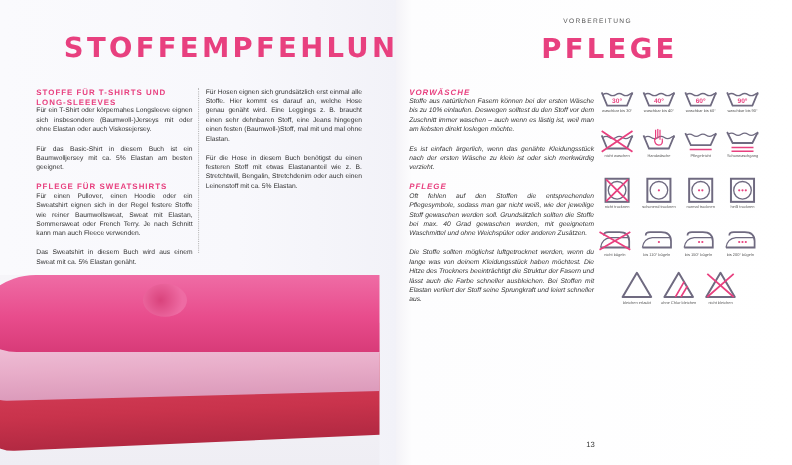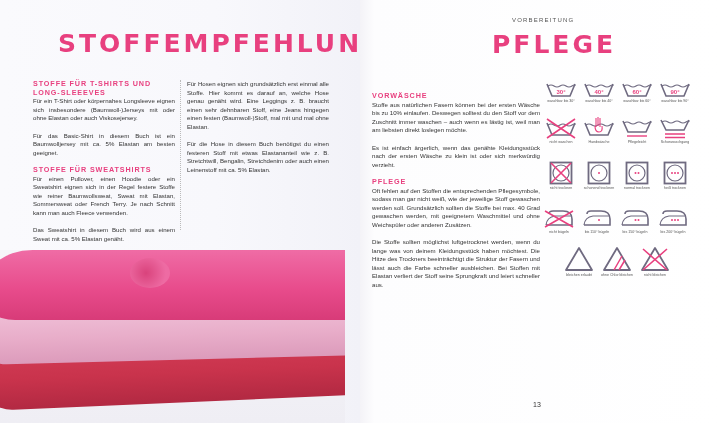--- a/index.html
+++ b/index.html
@@ -51,21 +51,21 @@
 
 <div class="spread">
 
   <div class="page page-left">
     <h1 class="big-title" style="left:58px; top:30px;">STOFFEMPFEHLUNG</h1>
 
     <div class="col" style="left:33px; top:80px; width:142px;">
       <h3>STOFFE FÜR T-SHIRTS UND LONG-SLEEEVES</h3>
       <p>Für ein T-Shirt oder körpernahes Longsleeve eignen sich insbesondere (Baumwoll-)Jerseys mit oder ohne Elastan oder auch Viskosejersey.</p>
       <p>Für das Basic-Shirt in diesem Buch ist ein Baumwolljersey mit ca. 5% Elastan am besten geeignet.</p>
-      <h3>STOFFE FÜR SWEATSHIRTS</h3>
+      <h3>PFLEGE FÜR SWEATSHIRTS</h3>
       <p>Für einen Pullover, einen Hoodie oder ein Sweatshirt eignen sich in der Regel festere Stoffe wie reiner Baumwollsweat, Sweat mit Elastan, Sommersweat oder French Terry. Je nach Schnitt kann man auch Fleece verwenden.</p>
       <p>Das Sweatshirt in diesem Buch wird aus einem Sweat mit ca. 5% Elastan genäht.</p>
     </div>
 
     <div class="col-divider" style="left:180px; top:80px; height:150px;"></div>
 
     <div class="col" style="left:187px; top:80px; width:142px;">
       <p>Für Hosen eignen sich grundsätzlich erst einmal alle Stoffe. Hier kommt es darauf an, welche Hose genau genäht wird. Eine Leggings z. B. braucht einen sehr dehnbaren Stoff, eine Jeans hingegen einen festen (Baumwoll-)Stoff, mal mit und mal ohne Elastan.</p>
       <p>Für die Hose in diesem Buch benötigst du einen festeren Stoff mit etwas Elastananteil wie z. B. Stretchtwill, Bengalin, Stretchdenim oder auch einen Leinenstoff mit ca. 5% Elastan.</p>
     </div>
@@ -76,21 +76,21 @@
       <div class="fabric fab2"></div>
       <div class="fabric fab1"></div>
       <div class="fabric fab1b"></div>
     </div>
   </div>
 
   <div class="page page-right">
     <div class="kicker" style="left:152px; top:17px;">VORBEREITUNG</div>
     <h1 class="big-title" style="left:132px; top:31px;">PFLEGE</h1>
 
-    <div class="col" style="left:12px; top:92px; width:168px;">
+    <div class="col" style="left:12px; top:80px; width:168px;font-style:italic;">
       <h3>VORWÄSCHE</h3>
       <p>Stoffe aus natürlichen Fasern können bei der ersten Wäsche bis zu 10% einlaufen. Deswegen solltest du den Stoff vor dem Zuschnitt immer waschen – auch wenn es lästig ist, weil man am liebsten direkt loslegen möchte.</p>
       <p>Es ist einfach ärgerlich, wenn das genähte Kleidungsstück nach der ersten Wäsche zu klein ist oder sich merkwürdig verzieht.</p>
       <h3>PFLEGE</h3>
       <p>Oft fehlen auf den Stoffen die entsprechenden Pflegesymbole, sodass man gar nicht weiß, wie der jeweilige Stoff gewaschen werden soll. Grundsätzlich sollten die Stoffe bei max. 40 Grad gewaschen werden, mit geeignetem Waschmittel und ohne Weichspüler oder anderen Zusätzen.</p>
       <p>Die Stoffe sollten möglichst luftgetrocknet werden, wenn du lange was von deinem Kleidungsstück haben möchtest. Die Hitze des Trockners beeinträchtigt die Struktur der Fasern und lässt auch die Farbe schneller ausbleichen. Bei Stoffen mit Elastan verliert der Stoff seine Sprungkraft und leiert schneller aus.</p>
     </div>
 
     <div class="page-number" style="left:173px; top:401px;">13</div>
   </div>

